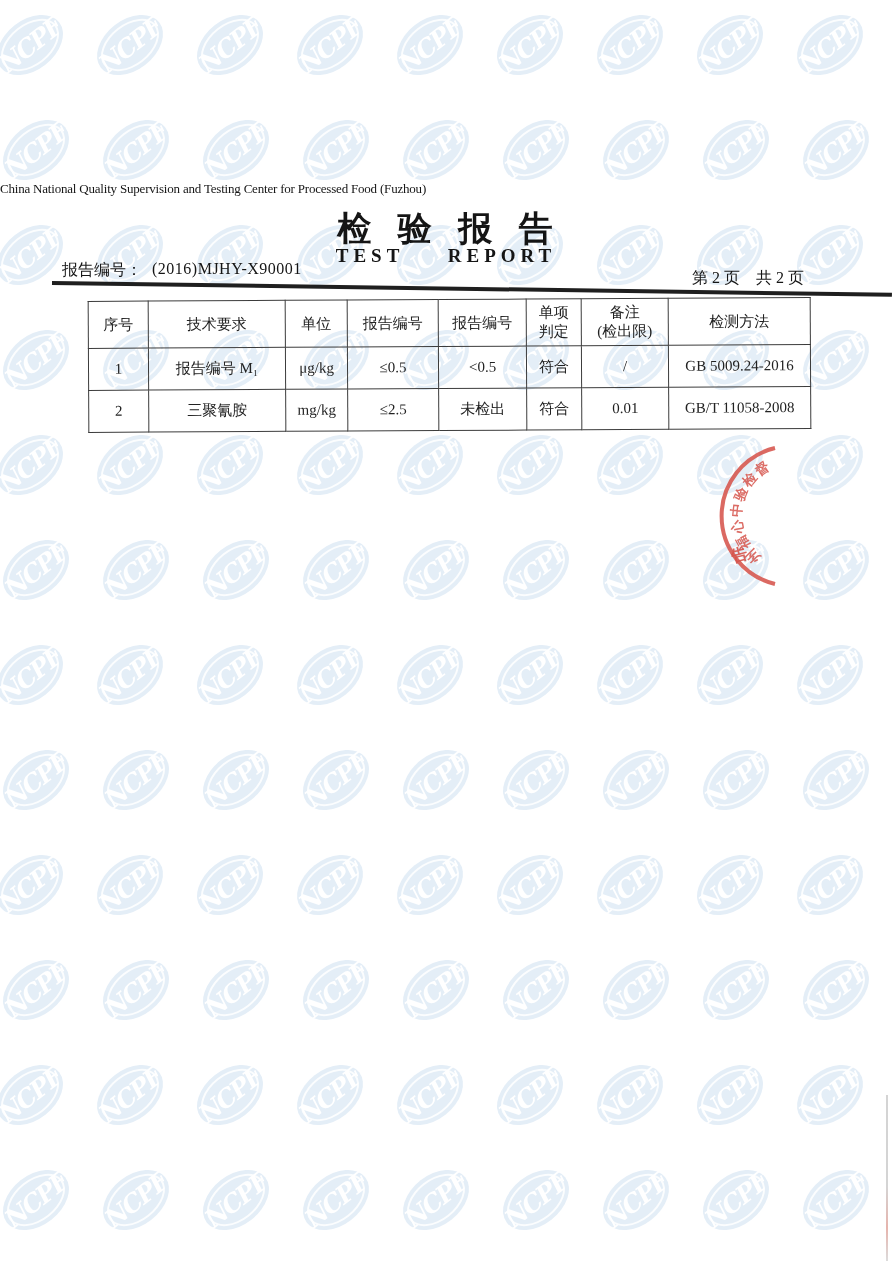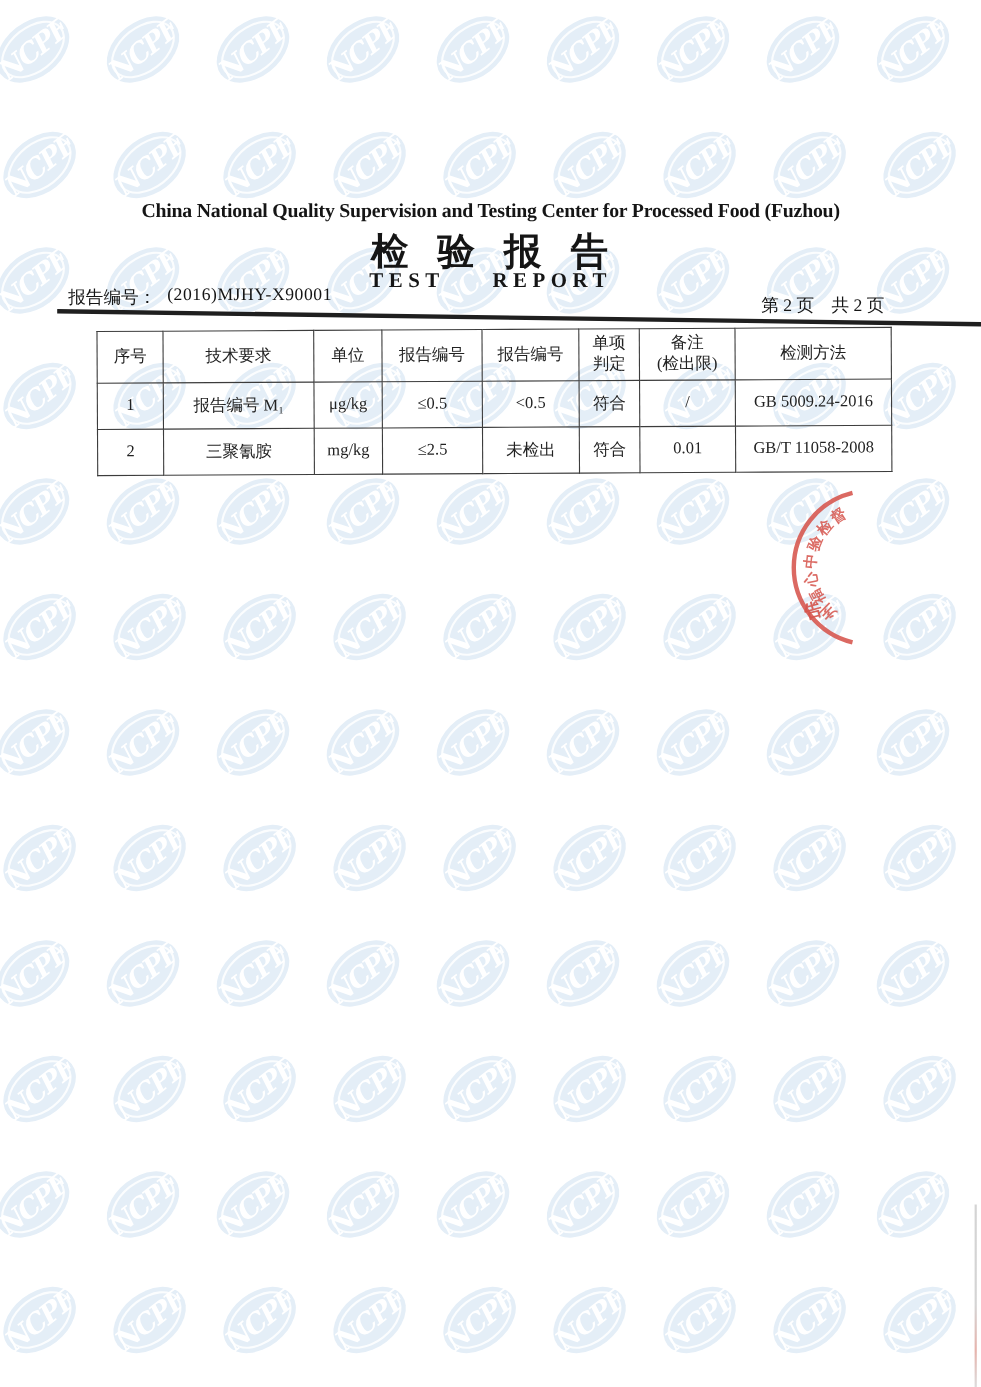--- a/index.html
+++ b/index.html
@@ -26,22 +26,22 @@
     letter-spacing:-2px;color:#ffffff;
   }
   
   #content{position:absolute;inset:0;z-index:2;}
   .abs{position:absolute;}
   .org-cn{
     left:0;right:0;top:140px;text-align:center;
     font-size:30px;font-weight:bold;letter-spacing:0px;color:#151515;
   }
   .org-en{
-    left:0;right:0;top:181px;text-align:center;
-    font-size:18px;font-weight:bold;letter-spacing:-0.2px;color:#151515;
+    left:0;right:0;top:181px;
+    font-size:13px;font-weight:normal;letter-spacing:-0.2px;color:#151515;
   }
   .title-cn{
     left:0;right:0;top:206px;text-align:center;
     font-size:34px;font-weight:bold;word-spacing:14px;letter-spacing:2px;color:#151515;
   }
   .title-en{
     left:0;right:0;top:245px;text-align:center;
     font-size:19px;font-weight:bold;letter-spacing:5px;word-spacing:34px;color:#151515;
   }
   .subtitle{

